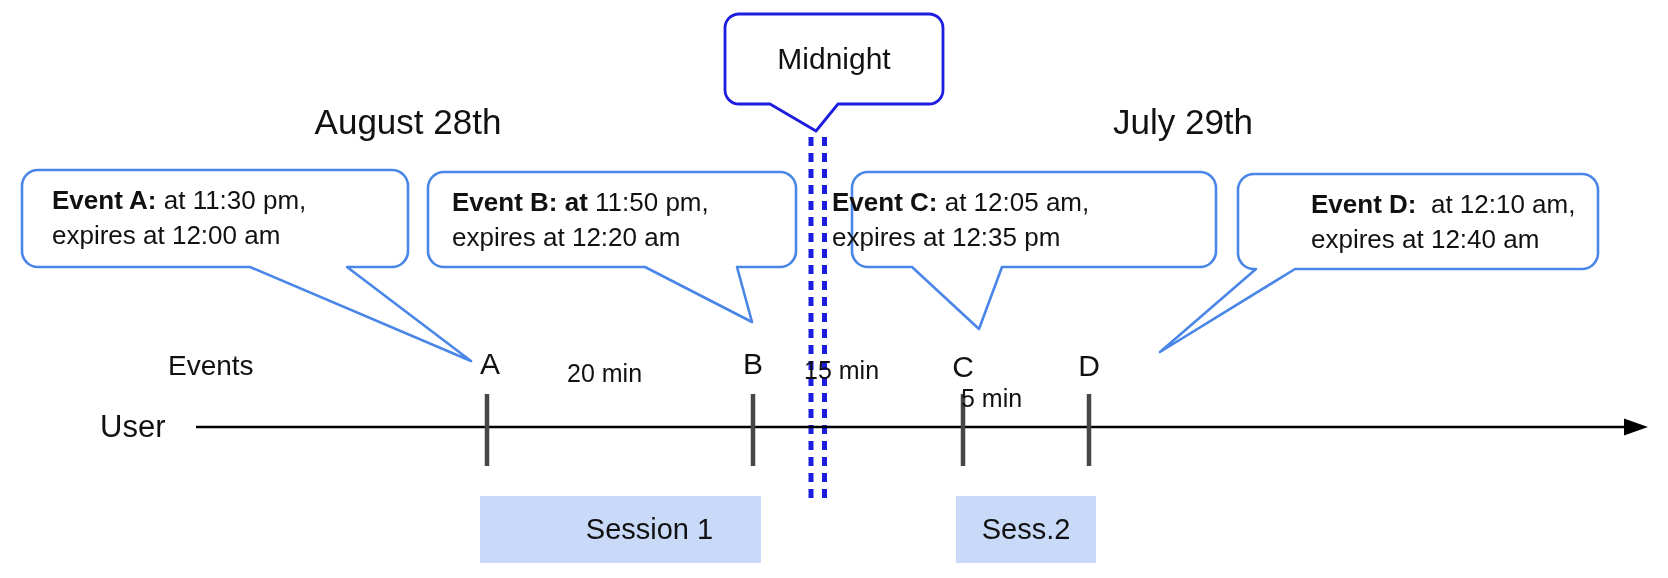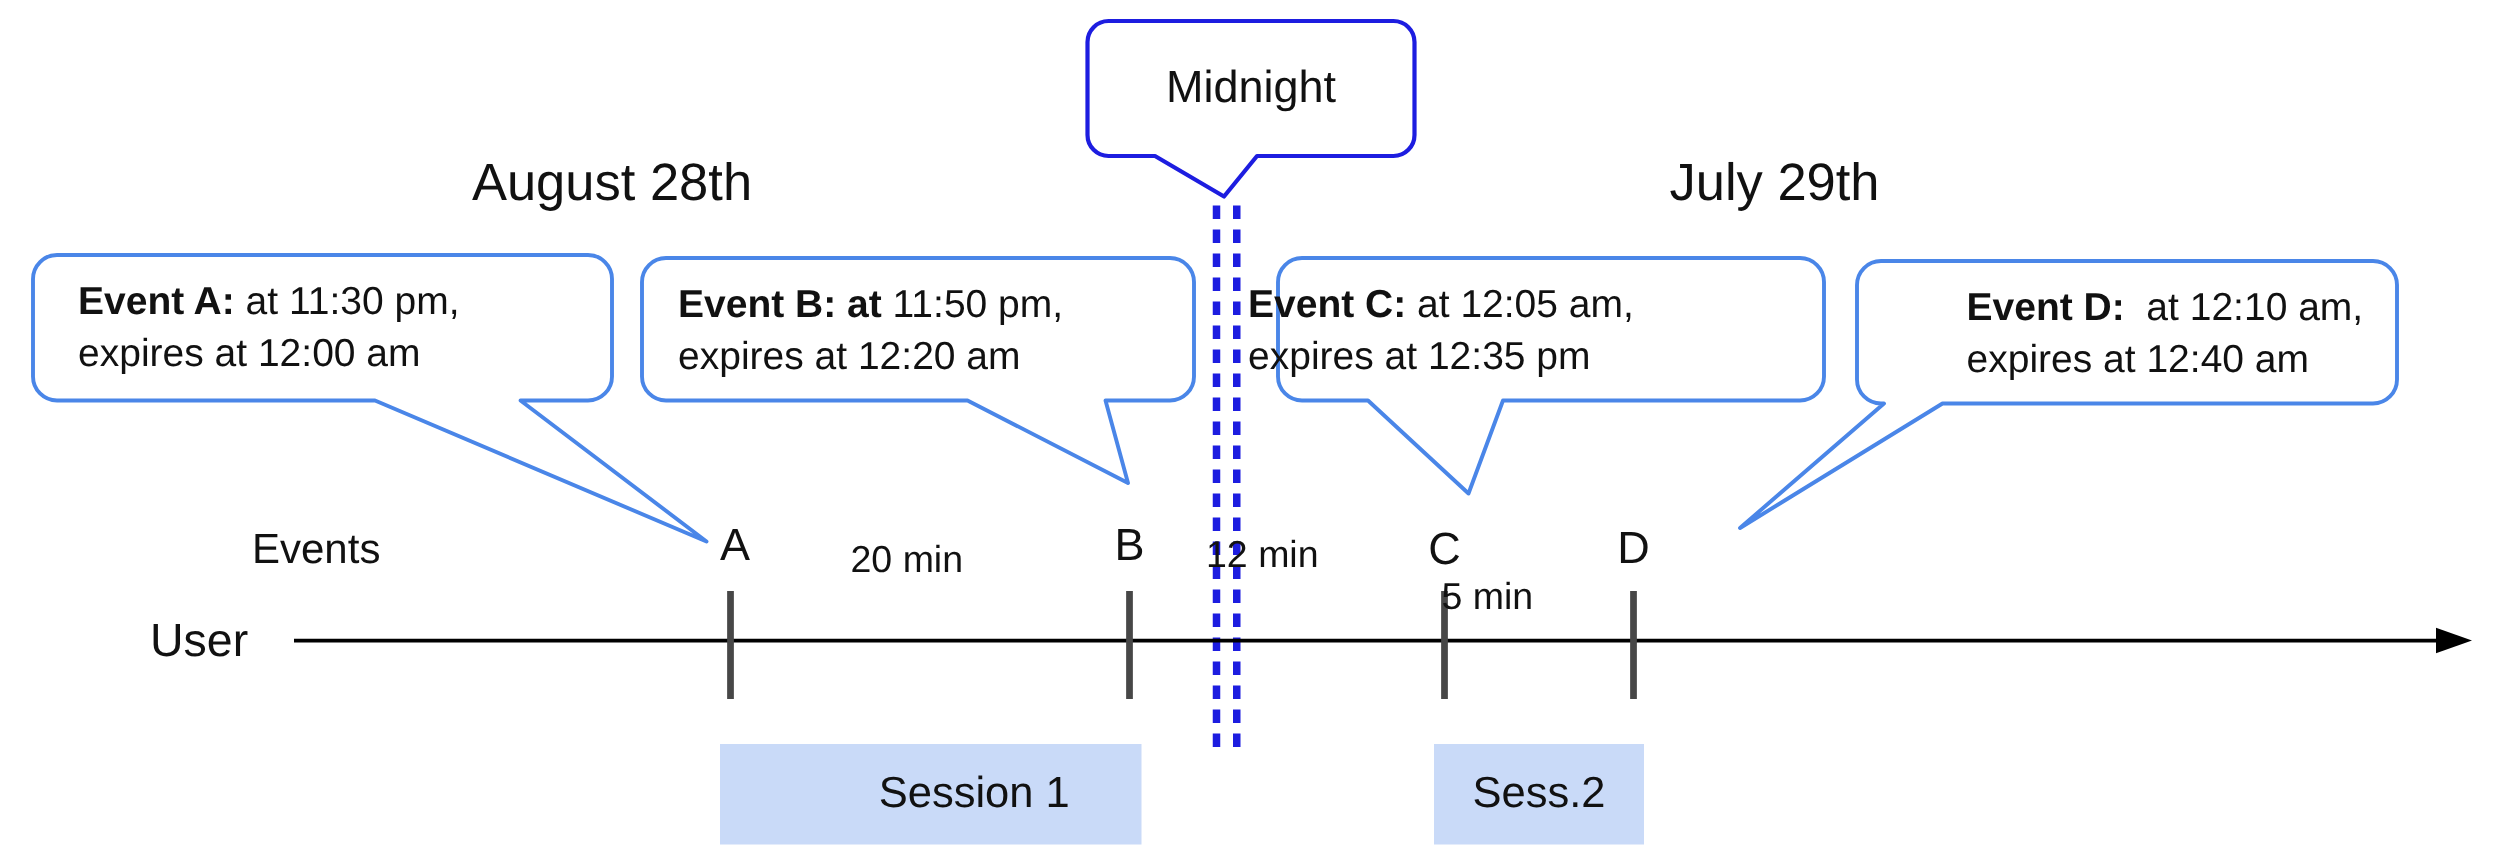--- a/index.html
+++ b/index.html
@@ -79,19 +79,19 @@
 
   <div class="abs events-label" style="left:168px;top:350px;">Events</div>
   <div class="abs axis-label" style="left:100px;top:409px;">User</div>
 
   <div class="abs tick-letter" style="left:460px;top:347px;">A</div>
   <div class="abs tick-letter" style="left:723px;top:347px;">B</div>
   <div class="abs tick-letter" style="left:933px;top:350px;">C</div>
   <div class="abs tick-letter" style="left:1059px;top:349px;">D</div>
 
   <div class="abs gap-label" style="left:567px;top:359px;">20 min</div>
-  <div class="abs gap-label" style="left:804px;top:356px;">12 min</div>
+  <div class="abs gap-label" style="left:804px;top:356px;">15 min</div>
   <div class="abs gap-label" style="left:961px;top:384px;">5 min</div>
 
   <div class="abs session-text" style="left:480px;top:496px;width:339px;height:67px;">Session 1</div>
   <div class="abs session-text" style="left:956px;top:496px;width:140px;height:67px;">Sess.2</div>
 
 </div>
 
 </body></html>

